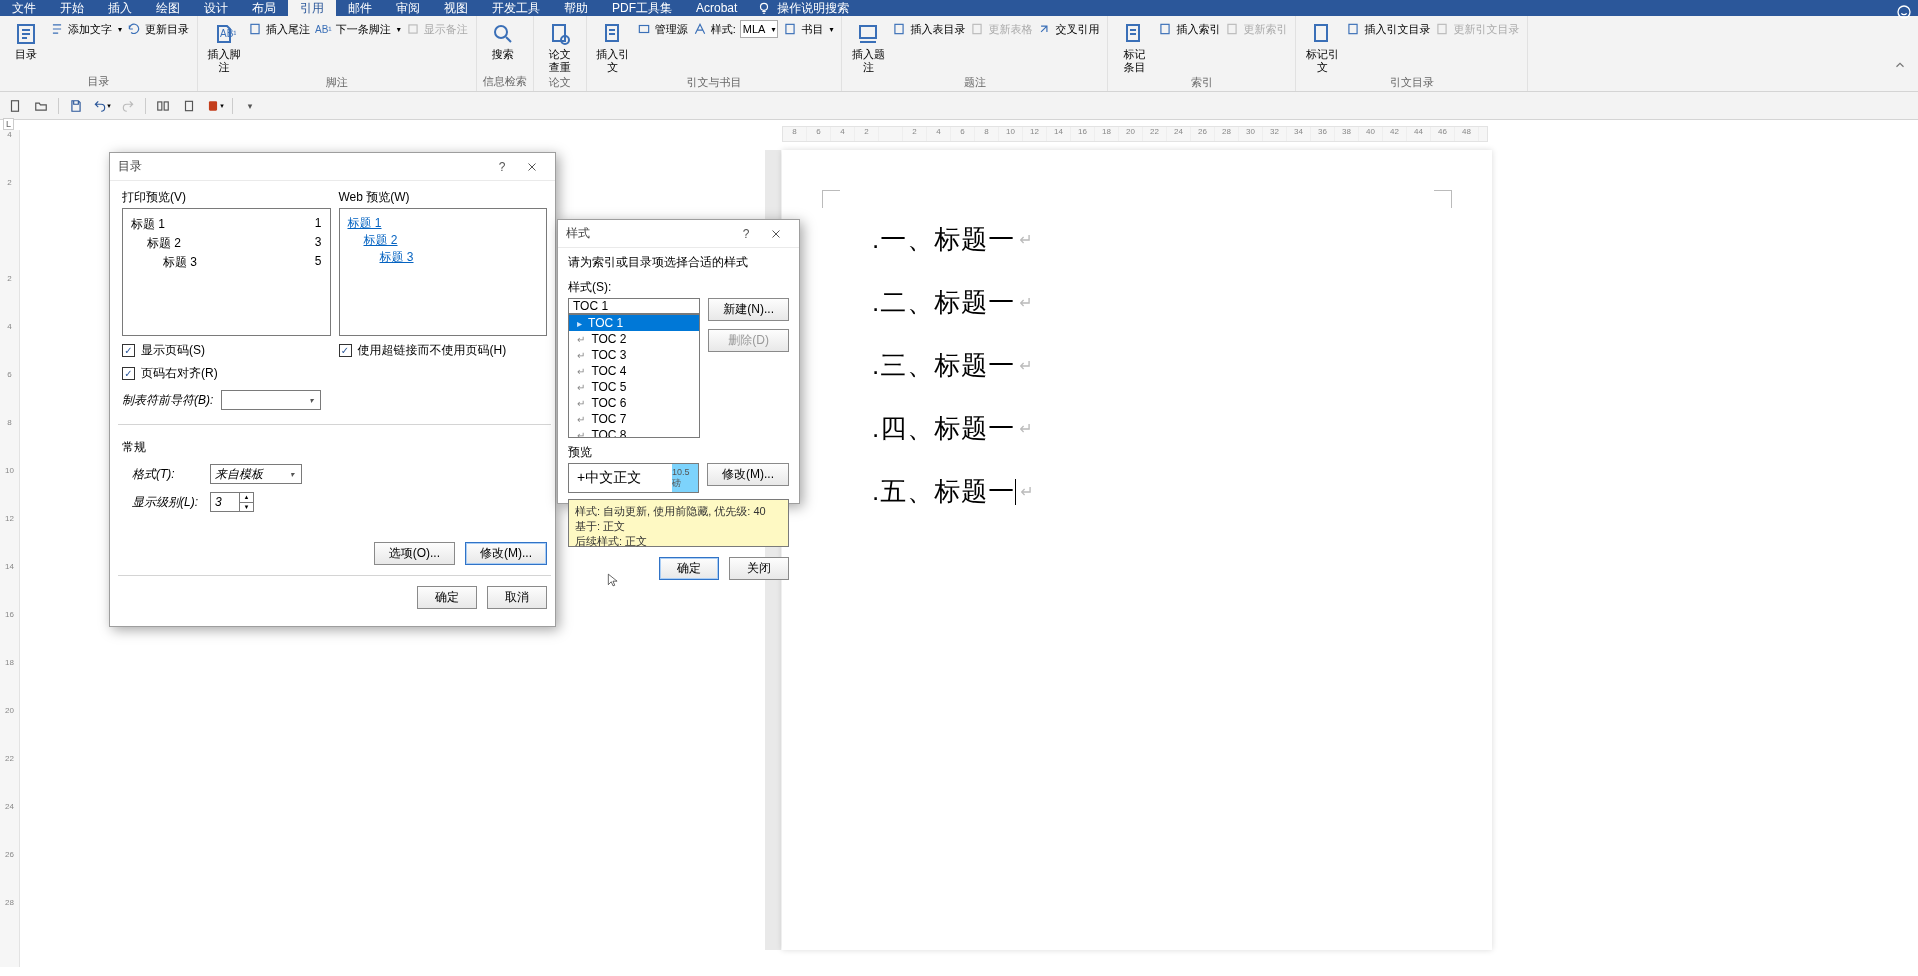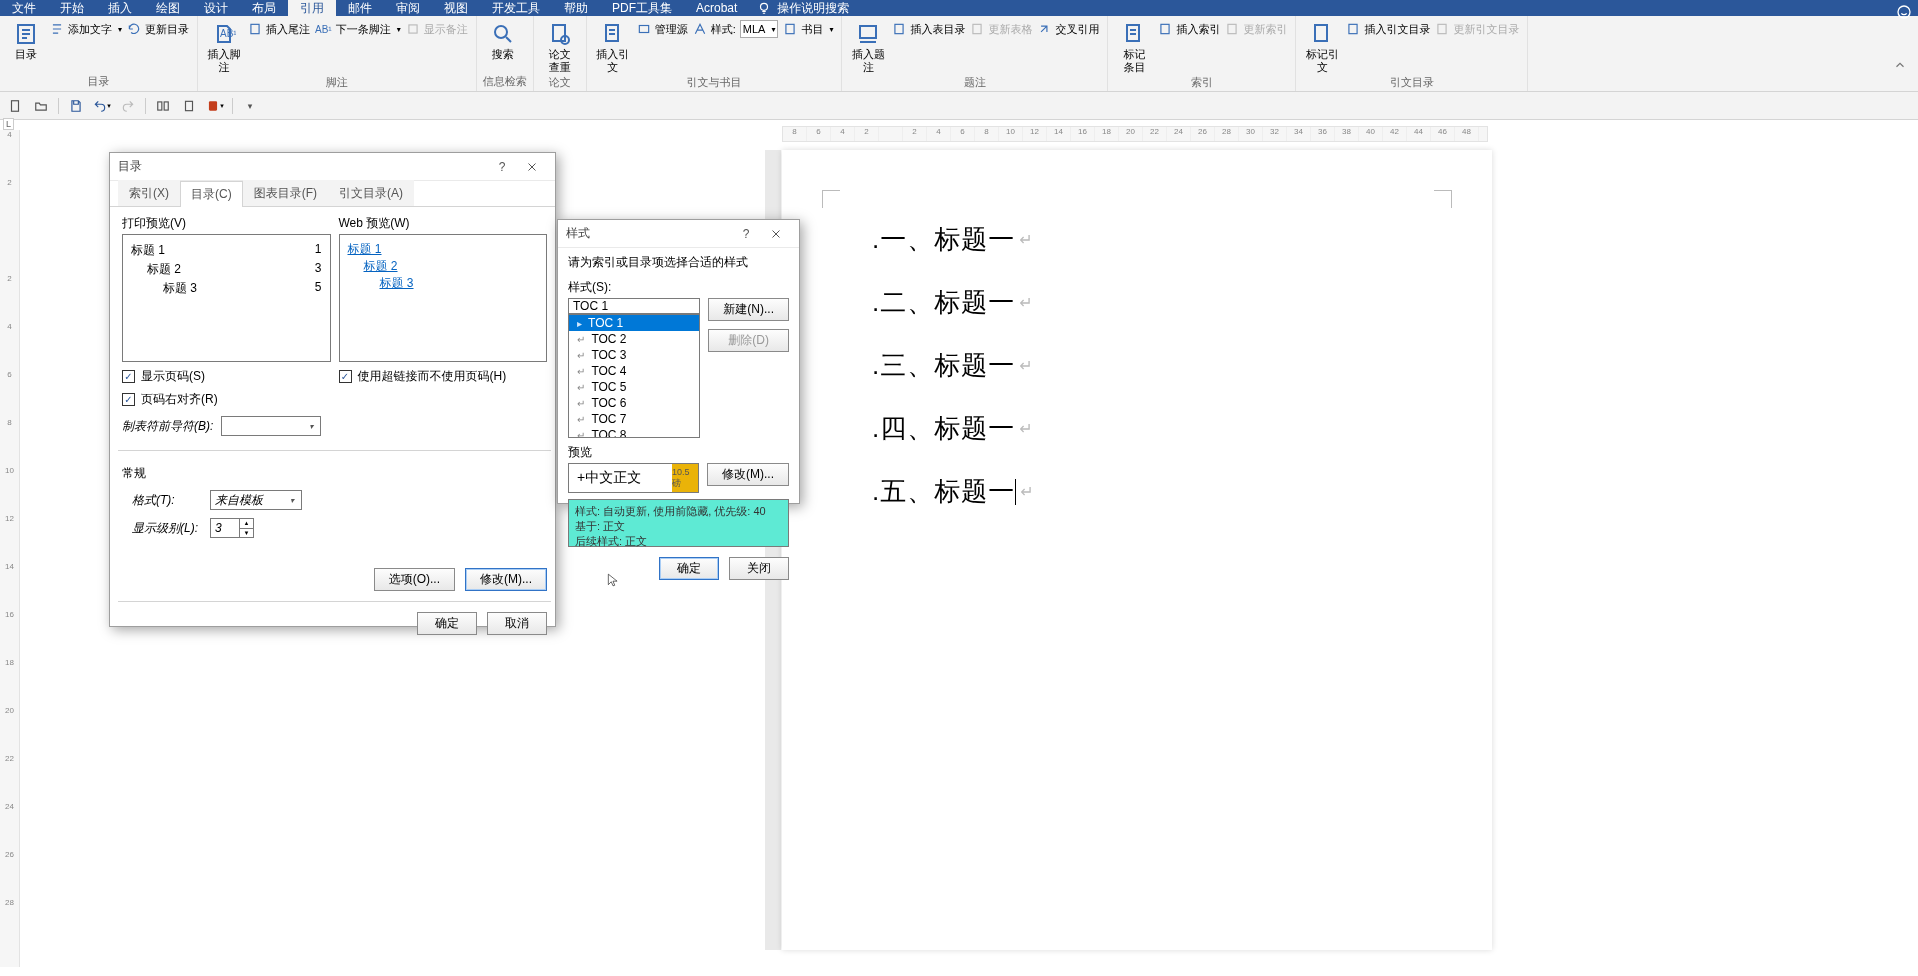--- a/index.html
+++ b/index.html
@@ -83,22 +83,22 @@
   .sd-desc { font-size:12px; margin-bottom:8px;}
   .listbox { border:1px solid #7a7a7a; background:#fff; height:124px; overflow:hidden;}
   .listbox .item { padding:1px 8px; font-size:12px; display:flex; align-items:center; gap:6px;}
   .listbox .item.selected { background:#0078d7; color:#fff;}
   .listbox .item .pm { font-size:10px; color:#888; }
   .listbox .item.selected .pm { color:#cfe6fb;}
   .side-btns { display:flex; flex-direction:column; gap:8px; }
   .sd-row { display:flex; gap:8px; align-items:flex-start;}
   .textfield { border:1px solid #7a7a7a; height:20px; background:#fff; padding:0 4px; display:flex; align-items:center; font-size:12px; flex:1;}
   .preview-small { border:1px solid #7a7a7a; height:30px; display:flex; align-items:center; padding:0 8px; font-size:14px; position:relative; flex:1;}
-  .preview-small .sz { position:absolute; right:0; top:0; bottom:0; width:26px; background:#eab308; font-size:9px; display:flex; align-items:center; justify-content:center; color:#555;}
-  .descbox { border:1px solid #7a7a7a; background:#5eead4; font-size:11px; padding:4px 6px; height:48px; color:#333;}
+  .preview-small .sz { position:absolute; right:0; top:0; bottom:0; width:26px; background:#7dd3fc; font-size:9px; display:flex; align-items:center; justify-content:center; color:#555;}
+  .descbox { border:1px solid #7a7a7a; background:#fef9c3; font-size:11px; padding:4px 6px; height:48px; color:#333;}
   .cursor-on-btn { position:absolute; pointer-events:none; }
 
   .collapse-caret { position:absolute; right:6px; top:55px; width:24px;height:20px; display:flex;align-items:center;justify-content:center; color:#767676;}
   .smiley { position:absolute; right:6px; top:4px; color:#fff; }
 </style>
 </head>
 <body>
 
 <div class="ribbon-tabs">
   <div class="ribbon-tab">文件</div>
@@ -490,26 +490,20 @@
 <div class="dialog toc-dialog">
   <div class="dlg-title">
     <span class="dlg-title-text">目录</span>
     <div class="dlg-title-btn">?</div>
     <div class="dlg-title-btn">
       <svg width="12" height="12" viewBox="0 0 24 24" stroke="#555" stroke-width="2">
           <path d="M5 5l14 14M19 5L5 19"></path>
         </svg>
     </div>
   </div>
-  <div class="dlg-tabs">
-    <div class="dlg-tab">索引(X)</div>
-    <div class="dlg-tab active">目录(C)</div>
-    <div class="dlg-tab">图表目录(F)</div>
-    <div class="dlg-tab">引文目录(A)</div>
-  </div>
   <div class="toc-body">
     <div class="preview-row">
       <div class="preview-col">
         <div class="preview-label">打印预览(V)</div>
         <div class="preview-box" id="printpv">
             <div class="pv-line" style="padding-left: 0px;">
               <span>标题 1</span>
               <span>1</span>
             </div>
             <div class="pv-line" style="padding-left: 16px;">

